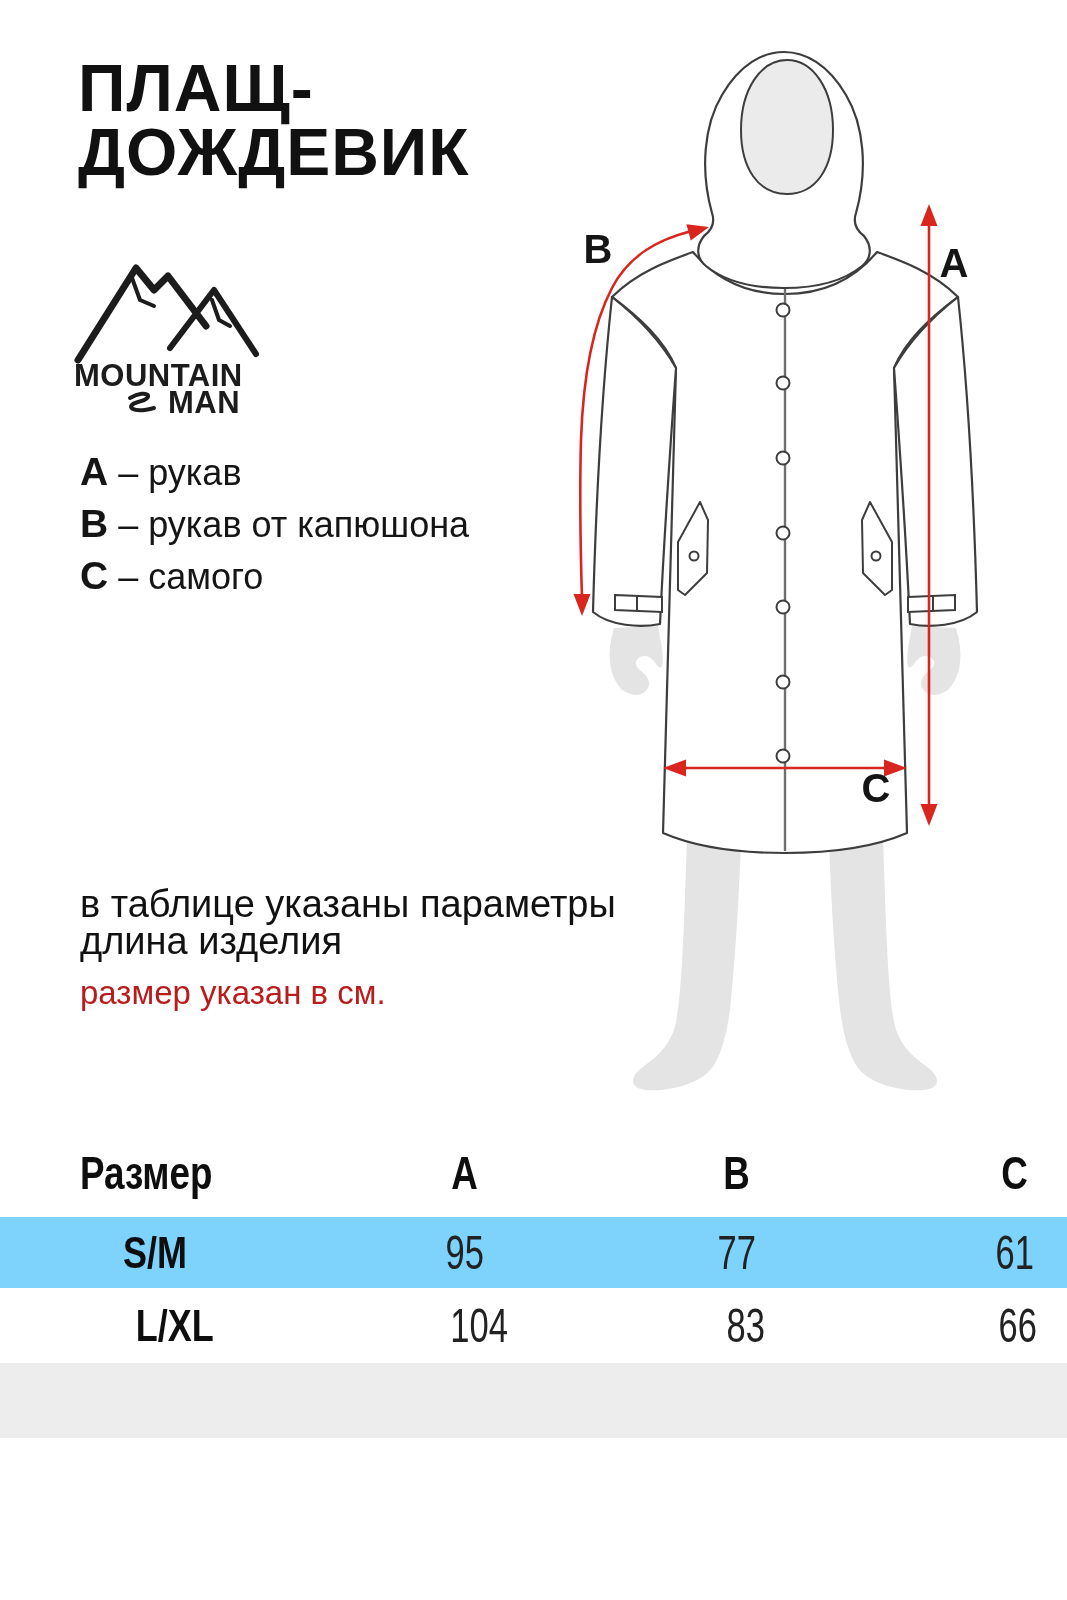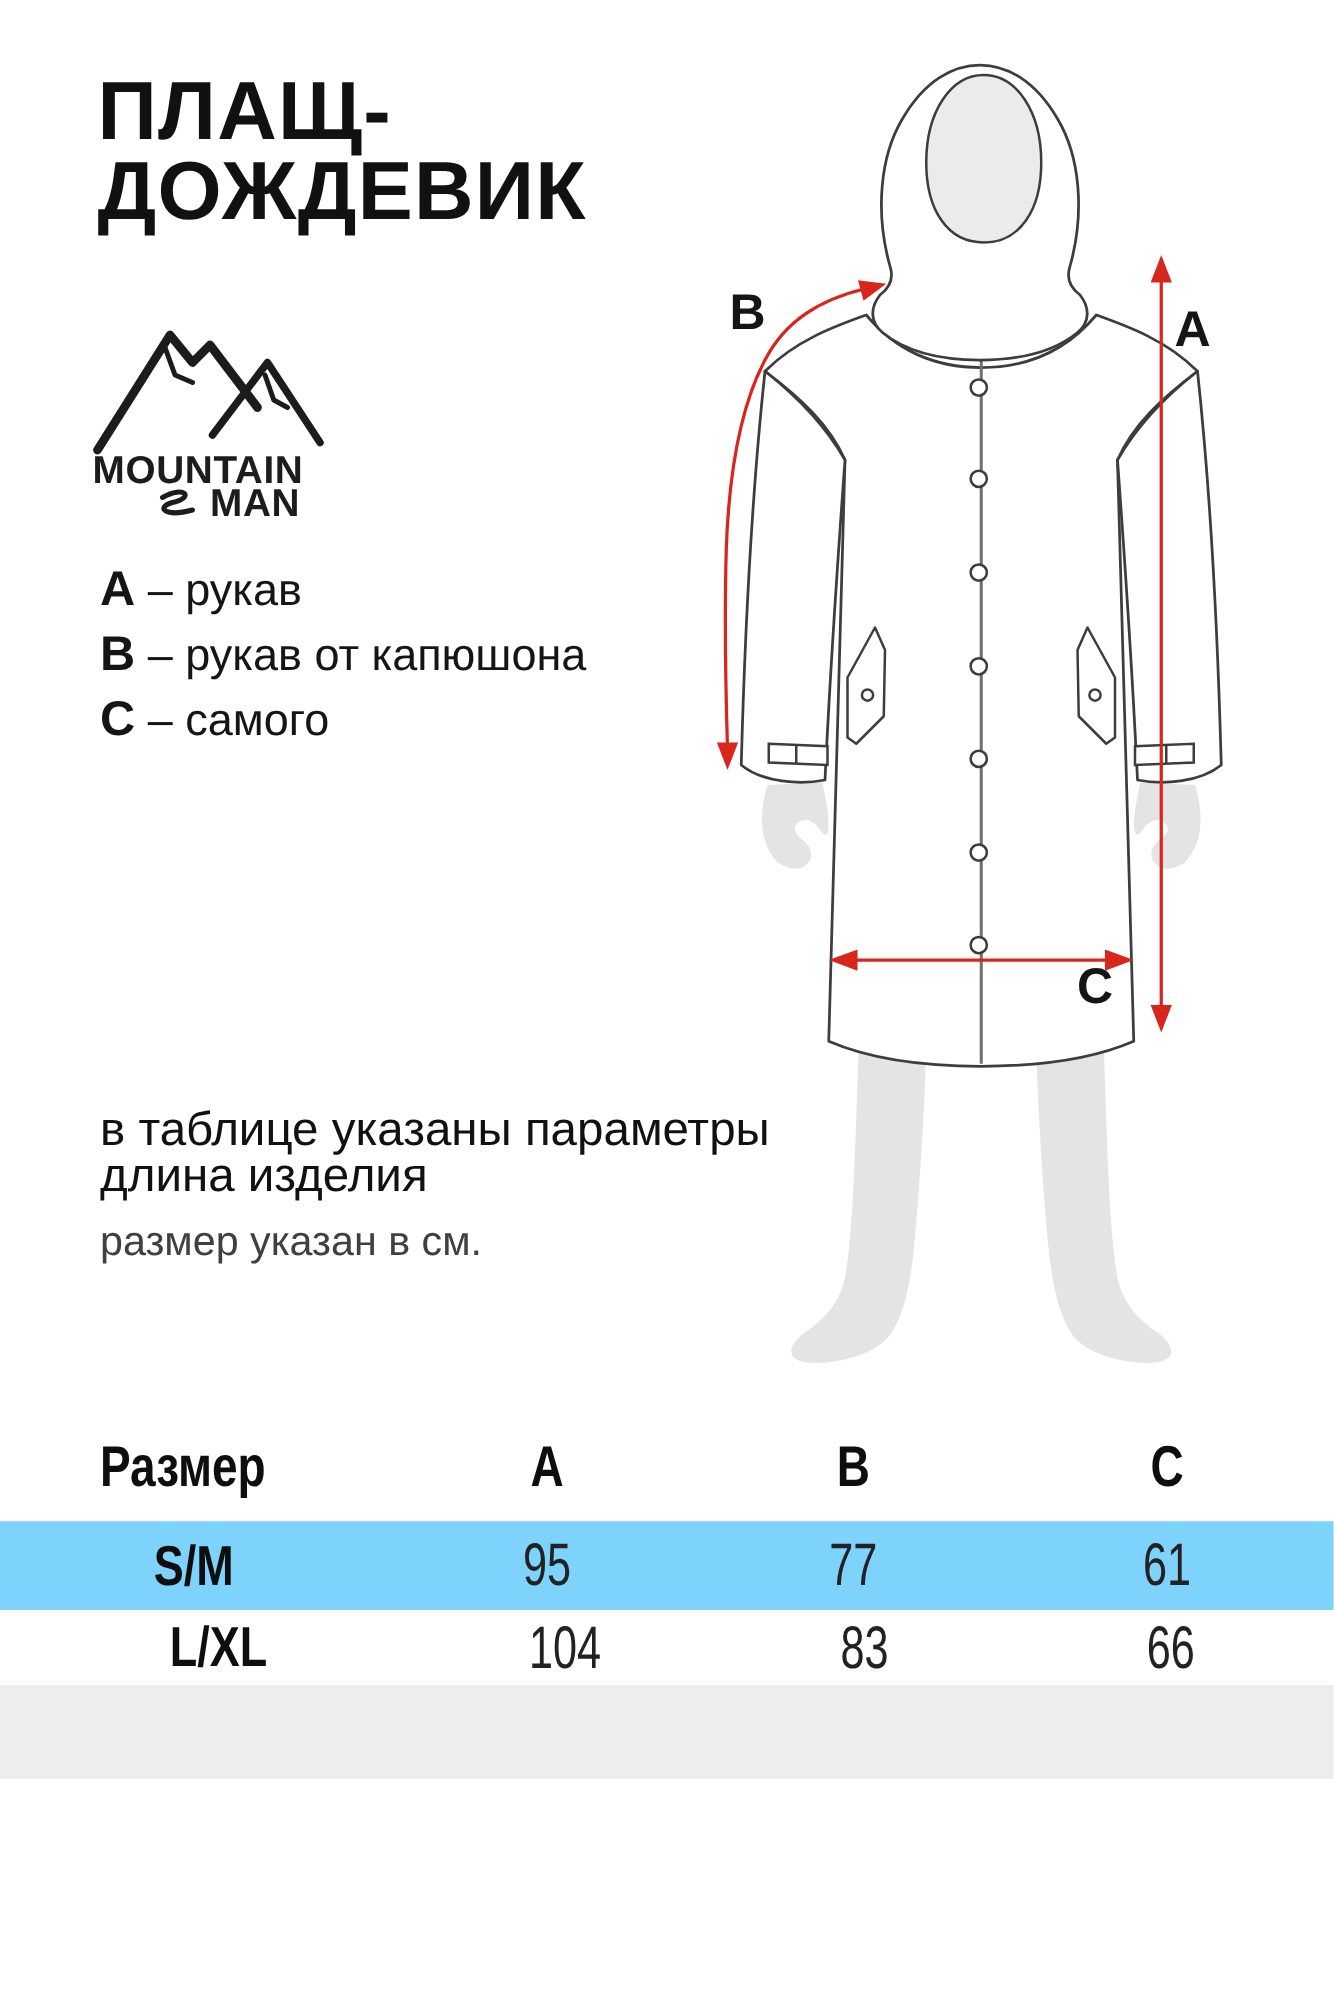--- a/index.html
+++ b/index.html
@@ -10,31 +10,31 @@
   .title{
     position:absolute;left:78px;top:56px;margin:0;
     font-size:66px;line-height:64px;font-weight:700;letter-spacing:1px;color:#111;
   }
   .logo{position:absolute;left:72px;top:248px;width:195px;height:170px;}
   .legend{position:absolute;left:80px;top:446px;margin:0;padding:0;list-style:none;}
   .legend li{height:52px;line-height:52px;font-size:36px;font-weight:300;white-space:nowrap;}
   .legend .lt{font-weight:700;font-size:39px;margin-right:10px;}
   .note{position:absolute;left:80px;top:886px;}
   .note-bold{margin:0;font-size:38px;line-height:37px;font-weight:400;color:#111;}
-  .note-sub{margin:14px 0 0 0;font-size:33px;font-weight:400;color:#404040;}
+  .note-sub{margin:14px 0 0 0;font-size:33px;font-weight:400;color:#b91c1c;}
   .diagram{position:absolute;left:540px;top:30px;width:470px;height:1070px;}
   .dlabel{font-family:"Liberation Sans",sans-serif;font-weight:bold;font-size:40px;fill:#151515;}
   .size-table{position:absolute;left:0;top:1118px;width:1067px;}
-  .t-row{display:grid;grid-template-columns:29% 24% 22% 25%;}
+  .t-row{display:grid;grid-template-columns:29% 24% 22% 25%;gap:27px;}
   .t-row > div{display:flex;align-items:center;justify-content:center;}
   .t-header{height:86px;}
   .t-header > div{align-items:flex-end;padding-bottom:4px;}
   .t-header .size-col{justify-content:flex-start;padding-left:80px;}
   .row-sm{height:71px;margin-top:13px;background:#7dd3fc;}
-  .row-lxl{height:60px;background:#ffffff;padding-left:24px;}
+  .row-lxl{height:75px;background:#ffffff;padding-left:24px;}
   .row-empty{height:75px;background:#ededed;}
   .cond{display:inline-block;transform:scaleX(0.8);}
   .t-header .size-col .cond{transform-origin:left center;}
   .hbold{font-weight:700;font-size:46px;color:#0e0e0e;}
   .sbold{font-weight:700;font-size:45px;color:#0e0e0e;}
   .num{font-weight:400;font-size:48px;transform:scaleX(0.72);color:#222;}
 </style>
 </head>
 <body>
 

